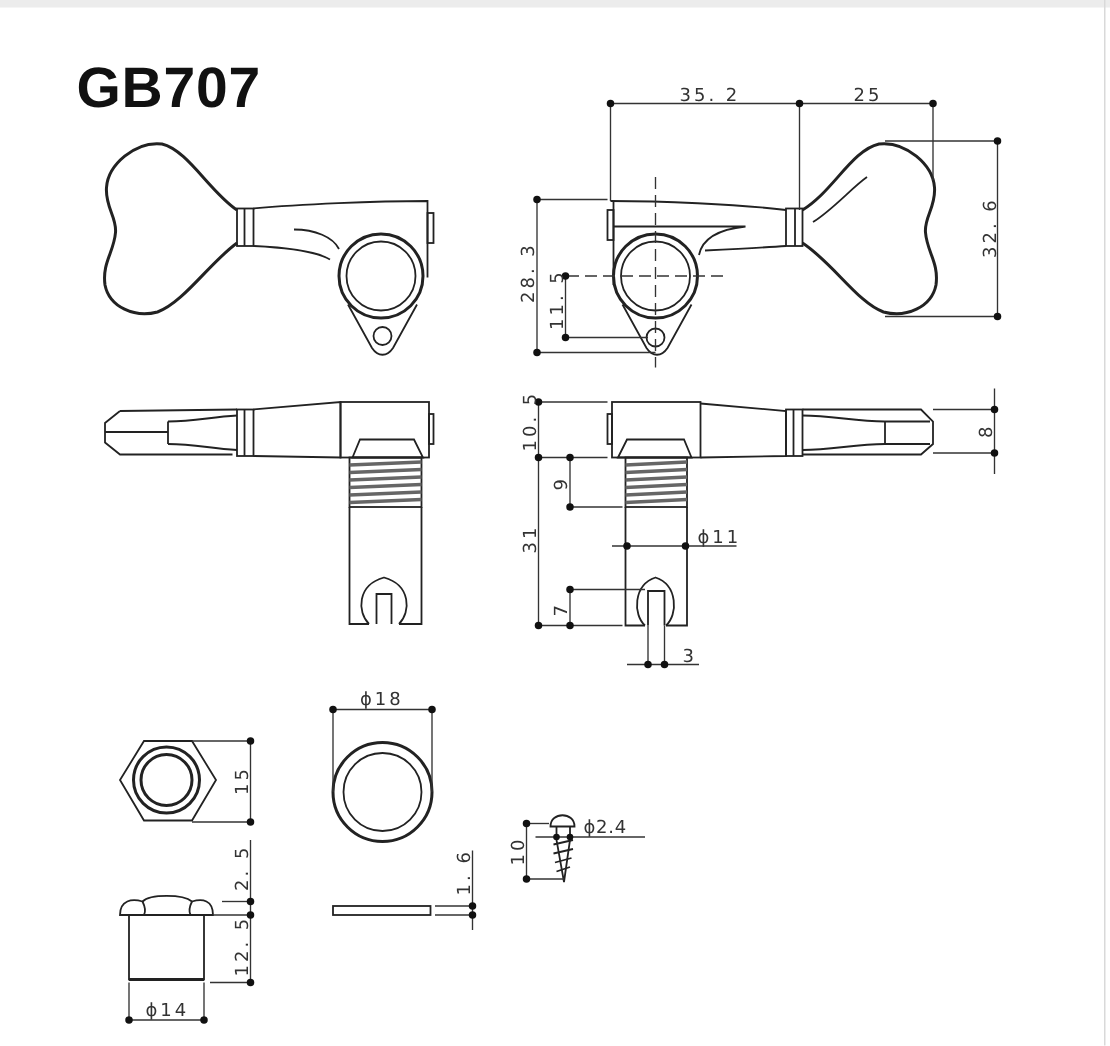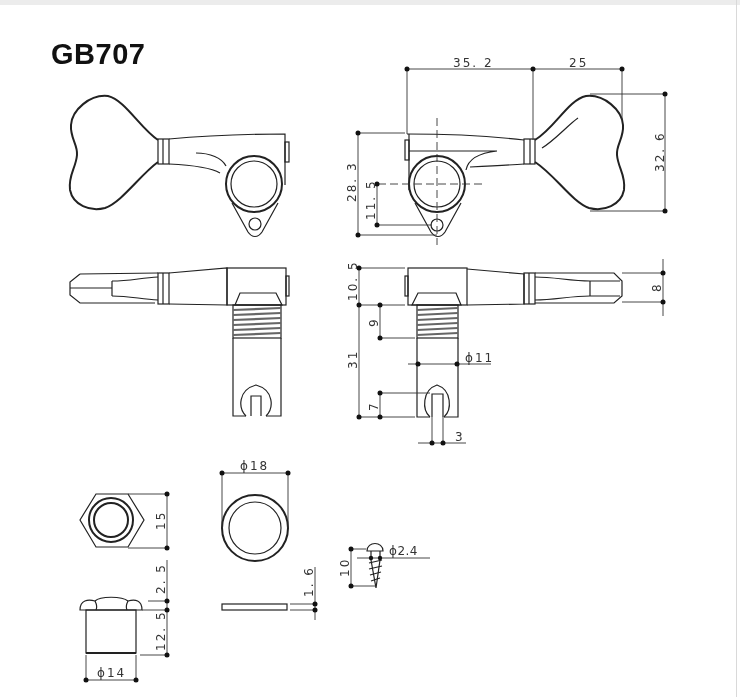--- a/index.html
+++ b/index.html
@@ -1,19 +1,19 @@
 <!DOCTYPE html>
 <html><head>
   <meta charset="utf-8">
   <style>
     html, body { margin: 0; padding: 0; background: #ffffff; }
     body { width: 740px; height: 697px; position: relative; overflow: hidden; }
     .topband { position: absolute; left: 0; top: 0; width: 740px; height: 5px; background: #ececec; }
     .rightedge { position: absolute; right: 3px; top: 0; width: 1px; height: 697px; background: #d9d9d9; }
-    .title { position: absolute; left: 51px; top: 38px; font-family: "Liberation Sans", sans-serif; font-weight: bold; font-size: 29px; color: #111; letter-spacing: 0.5px; }
+    .title { position: absolute; left: 51px; top: 38px; font-family: "Liberation Sans", sans-serif; font-weight: bold; font-size: 38px; color: #111; letter-spacing: 0.5px; }
     svg.drawing { position: absolute; left: 0; top: 0; }
     .dim { font-family: "DejaVu Sans", sans-serif; font-size: 12px; fill: #333; letter-spacing: 2px; }
     .ol { fill: none; stroke: #222; stroke-width: 1.2; }
     .ol2 { fill: none; stroke: #222; stroke-width: 2; }
     .dl { fill: none; stroke: #333; stroke-width: 0.9; }
     .cl { fill: none; stroke: #333; stroke-width: 0.9; stroke-dasharray: 8 4; }
     .dot { fill: #111; }
     .thr { fill: none; stroke: #666; stroke-width: 2.2; }
   </style>
 </head>

